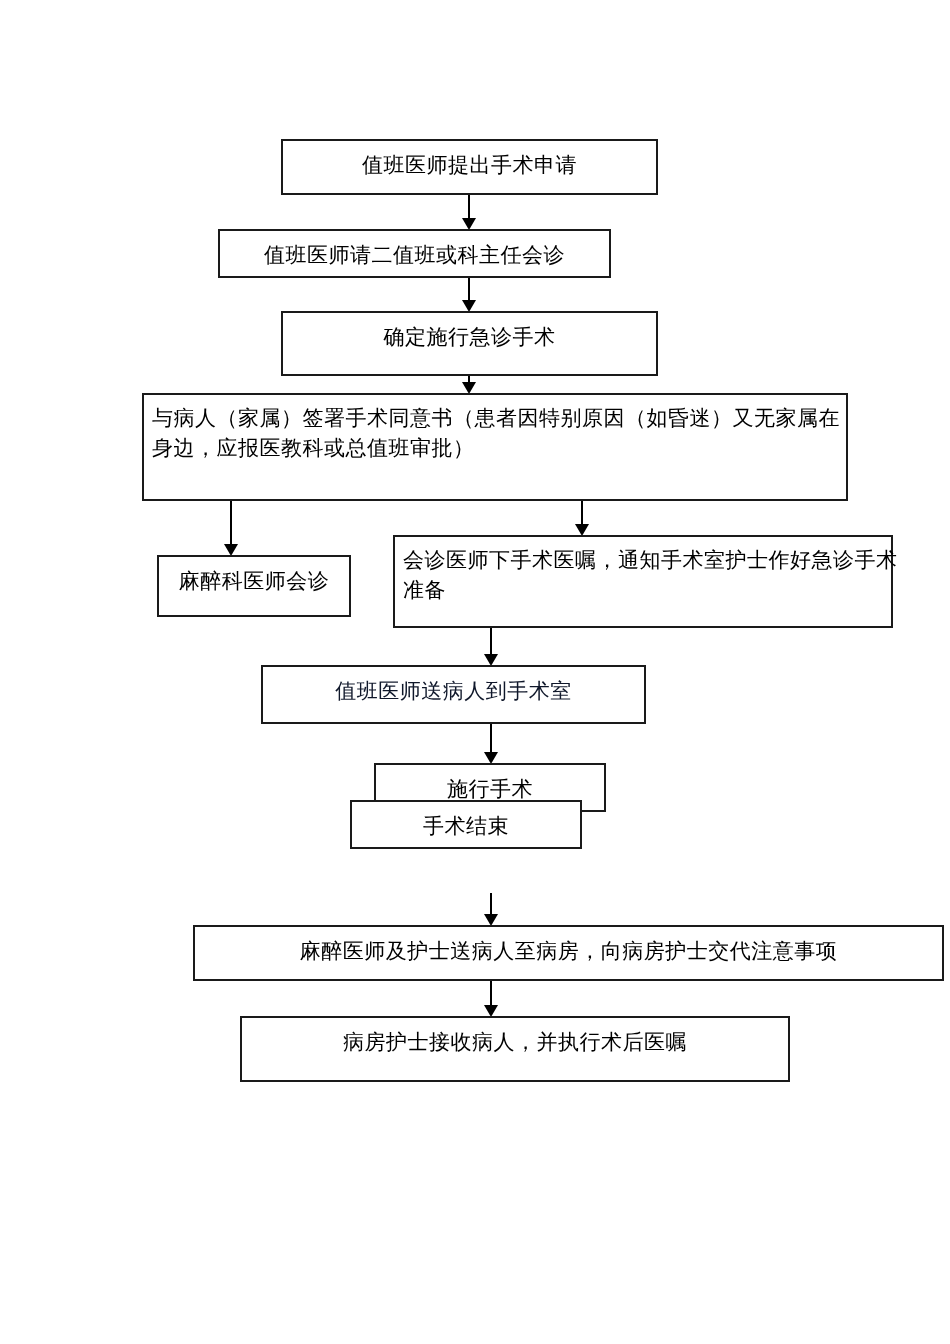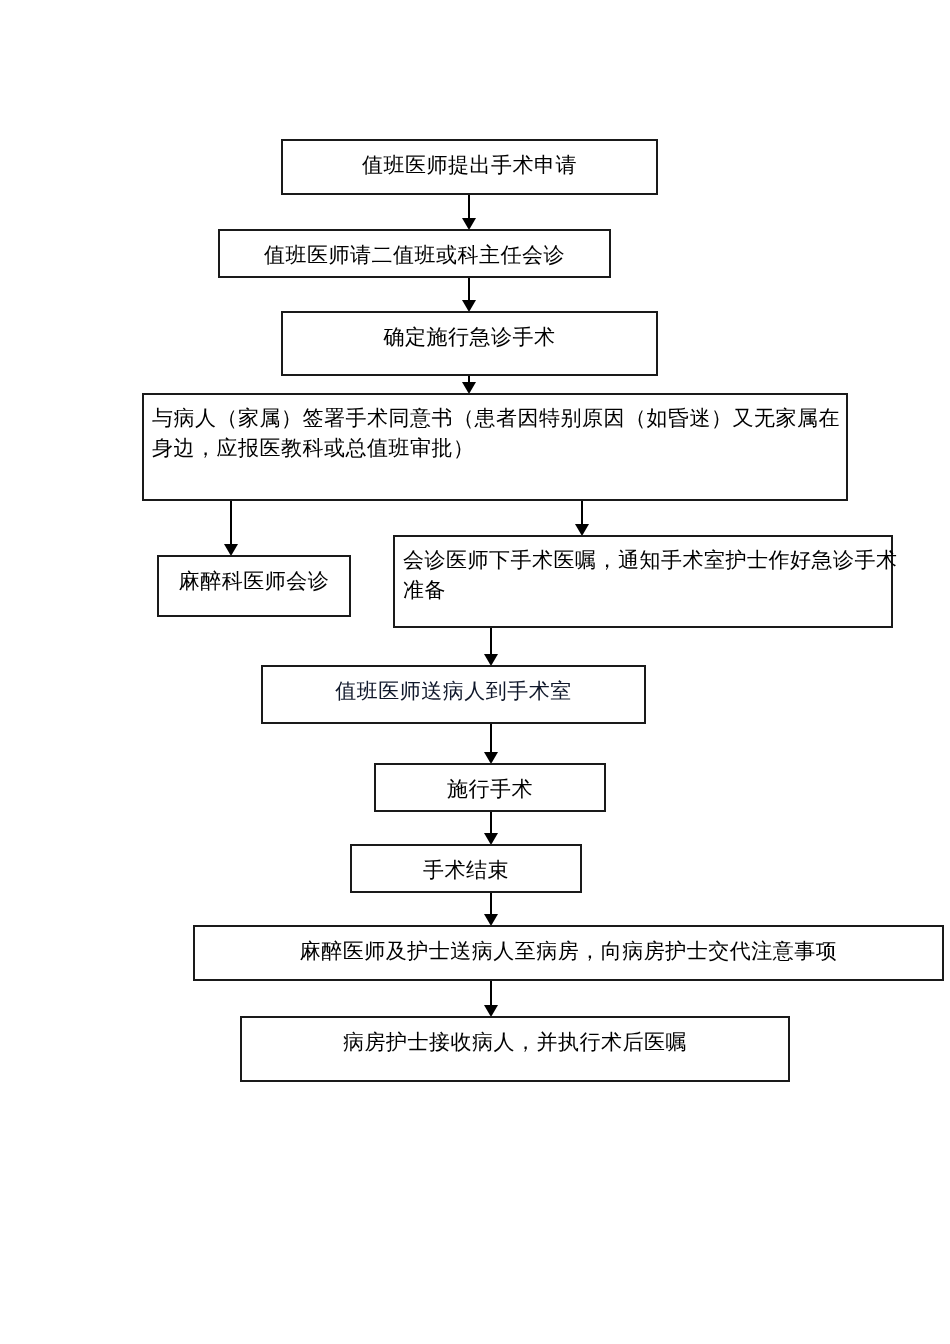--- a/index.html
+++ b/index.html
@@ -106,21 +106,21 @@
       </div>
       <div class="node leftalign" style="left: 393px; top: 535px; width: 500px; height: 93px; border-color: rgb(26, 26, 26); color: rgb(0, 0, 0);">
         <span class="txt">会诊医师下手术医嘱，通知手术室护士作好急诊手术准备</span>
       </div>
       <div class="node center" style="left: 261px; top: 665px; width: 385px; height: 59px; border-color: rgb(26, 26, 26); color: #0f172a;">
         <span class="txt">值班医师送病人到手术室</span>
       </div>
       <div class="node center" style="left: 350px; top: 763px; width: 232px; height: 49px; border-color: rgb(26, 26, 26); color: rgb(0, 0, 0); margin-left: 24px;">
         <span class="txt">施行手术</span>
       </div>
-      <div class="node center" style="left: 350px; top: 844px; width: 232px; height: 49px; border-color: rgb(26, 26, 26); color: rgb(0, 0, 0);">
+      <div class="node center" style="left: 350px; top: 800px; width: 232px; height: 49px; border-color: rgb(26, 26, 26); color: rgb(0, 0, 0);">
         <span class="txt">手术结束</span>
       </div>
       <div class="node center" style="left: 193px; top: 925px; width: 751px; height: 56px; border-color: rgb(26, 26, 26); color: rgb(0, 0, 0);">
         <span class="txt">麻醉医师及护士送病人至病房，向病房护士交代注意事项</span>
       </div>
       <div class="node center" style="left: 232px; top: 1016px; width: 550px; height: 66px; border-color: rgb(26, 26, 26); color: rgb(0, 0, 0); margin-left: 8px;">
         <span class="txt">病房护士接收病人，并执行术后医嘱</span>
       </div>
     </div>
 </div>

